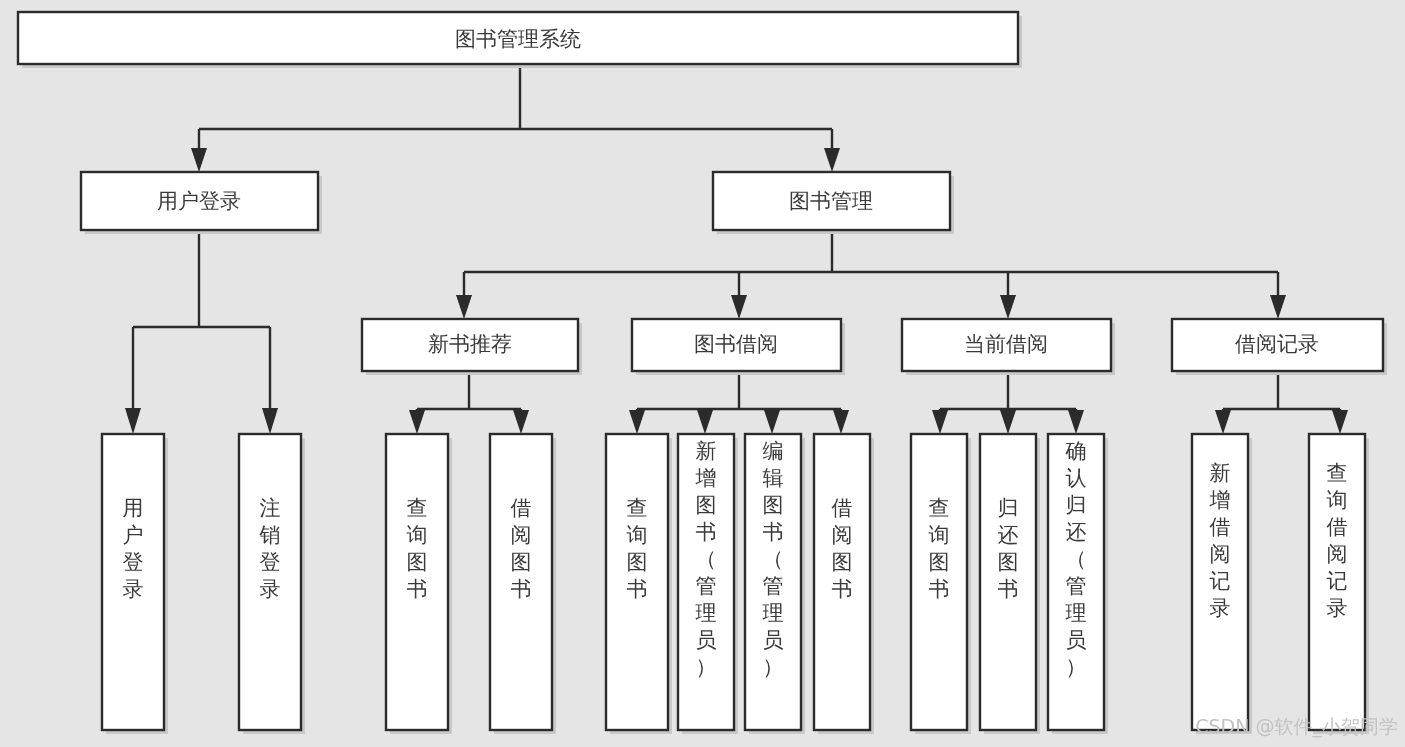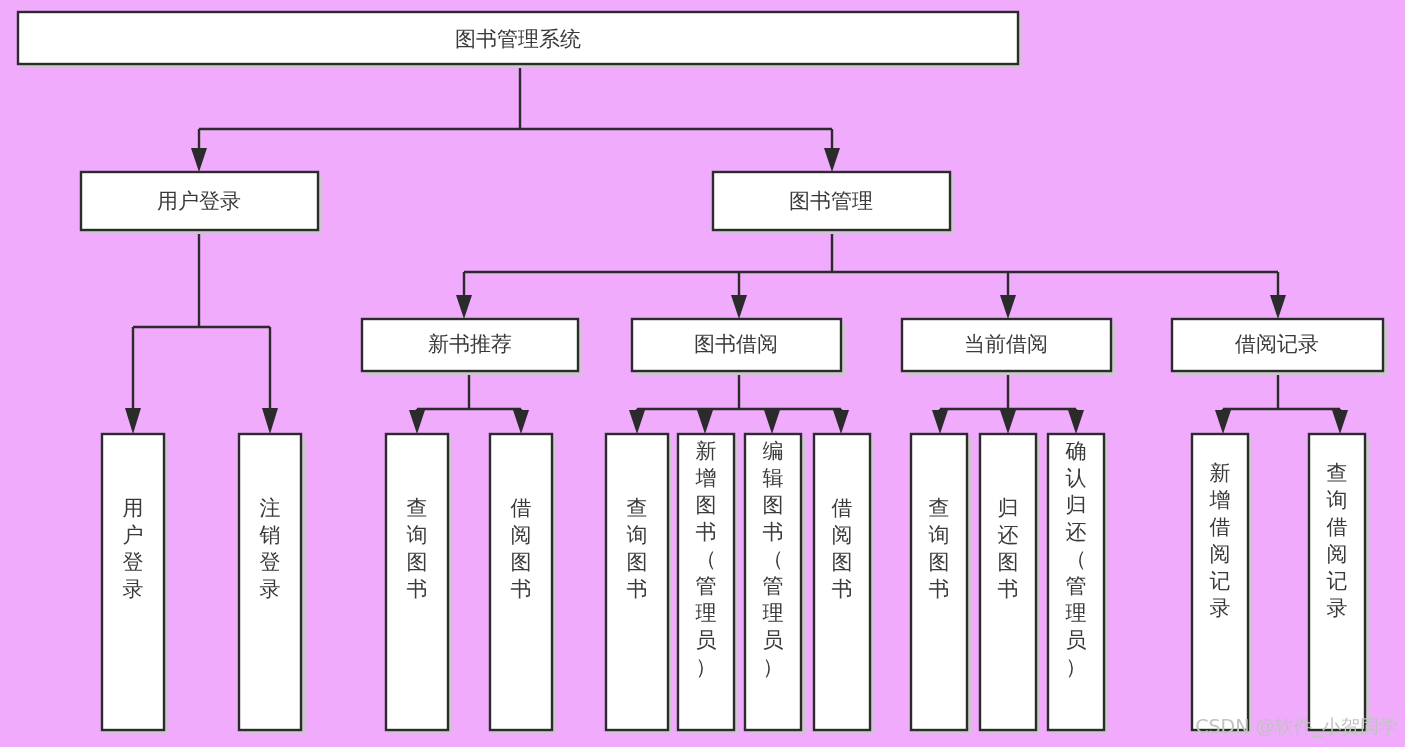--- a/index.html
+++ b/index.html
@@ -11,21 +11,21 @@
   body {
     width: 1405px;
     height: 747px;
     overflow: hidden;
     font-family: "DejaVu Sans", "Liberation Sans", sans-serif;
   }
   #diagram-root {
     position: relative;
     width: 1405px;
     height: 747px;
-    background: #f0abfc;
+    background: #e5e5e5;
   }
   svg.flow {
     position: absolute;
     left: 0;
     top: 0;
     width: 1405px;
     height: 747px;
     display: block;
   }
   .node-rect {

